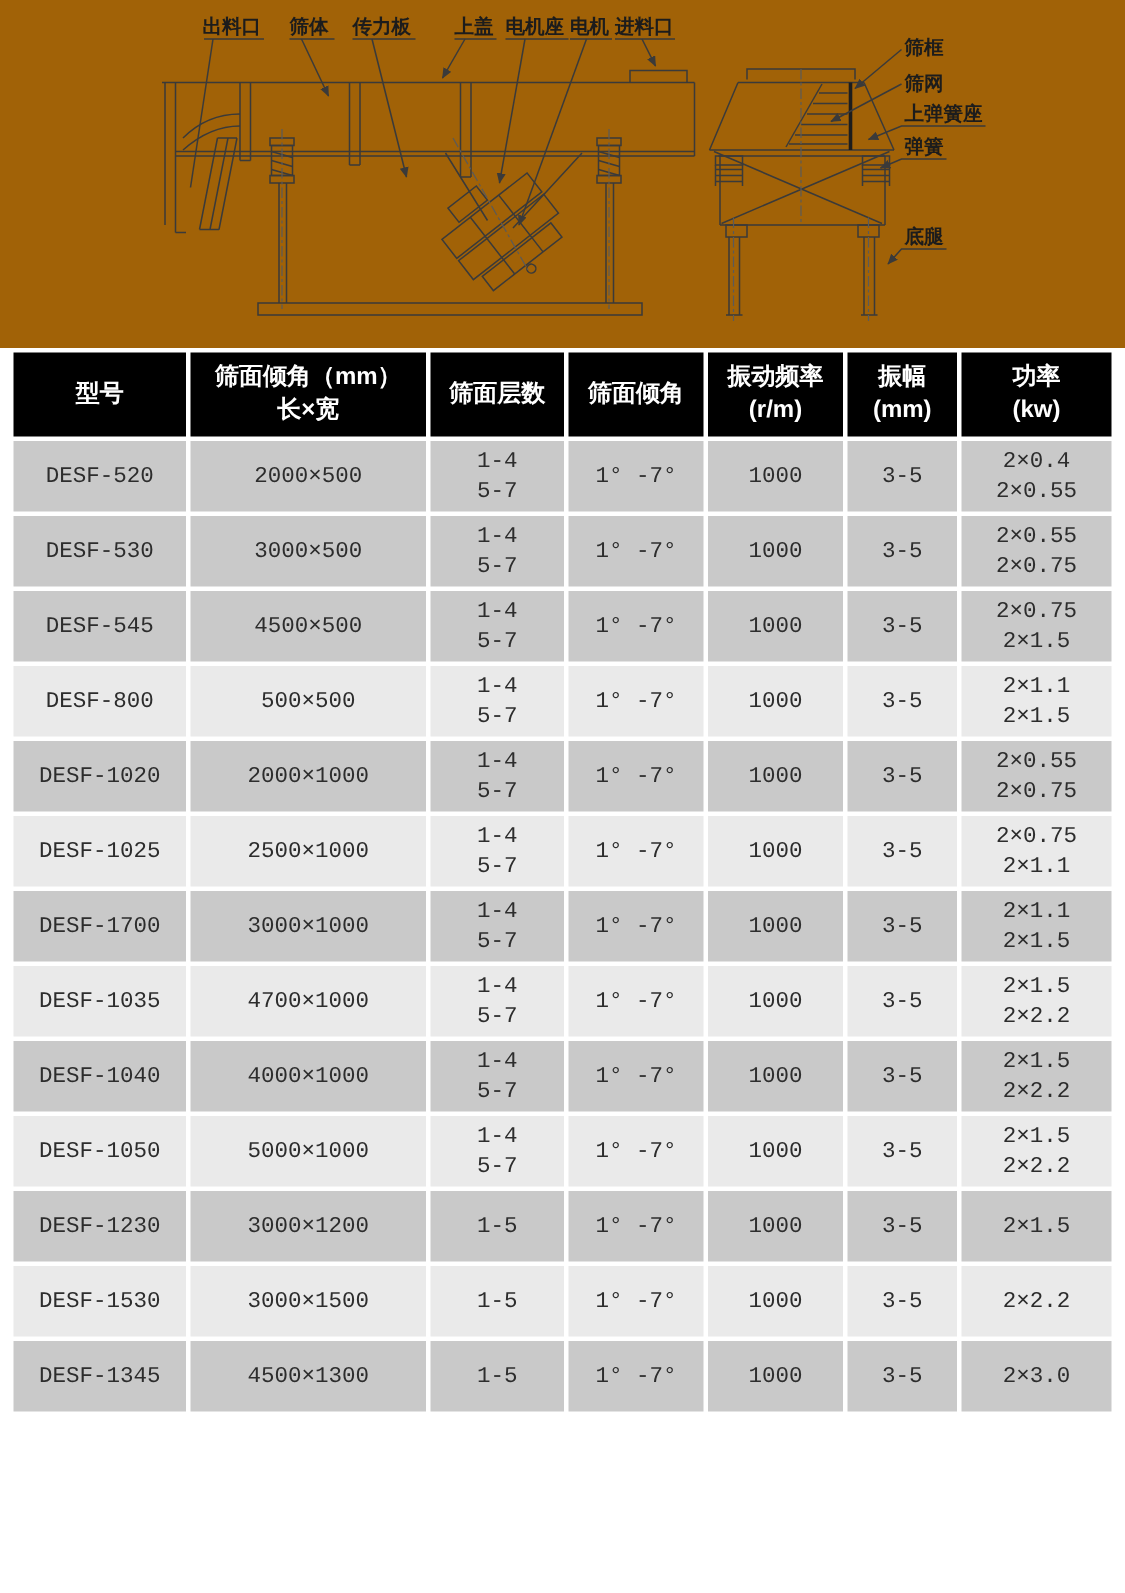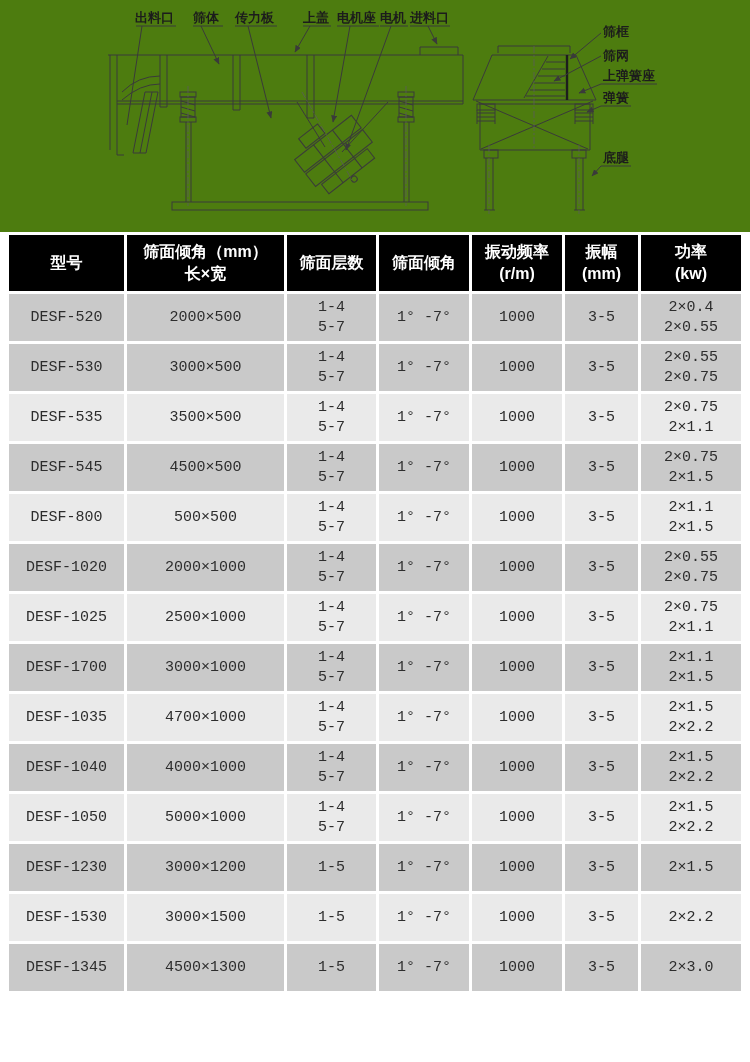--- a/index.html
+++ b/index.html
@@ -1,18 +1,18 @@
 <!DOCTYPE html>
 <html><head>
 <meta charset="utf-8">
 <style>
   html,body{margin:0;padding:0;background:#fff;}
   .page{position:relative;width:750px;height:1062px;background:#fff;overflow:hidden;
         font-family:"Liberation Sans","DejaVu Sans",sans-serif;}
-  .diagram-wrap{position:relative;width:750px;height:232px;background:#4d7c0f;}
+  .diagram-wrap{position:relative;width:750px;height:232px;background:#a16207;}
   svg{display:block;}
   svg .ln{stroke:#3a3a3a;stroke-width:1;fill:none;}
   svg .bold-ln{stroke:#1d1d1d;stroke-width:2.4;fill:none;}
   svg .dash{stroke:#5a5a5a;stroke-width:0.8;fill:none;stroke-dasharray:7 2 2 2;}
   svg text{font-family:"Liberation Sans","DejaVu Sans",sans-serif;font-size:13px;
            font-weight:bold;fill:#1c1c1c;}
   table.spec{border-collapse:separate;border-spacing:3px;margin:0 6px;width:738px;
              table-layout:fixed;}
   table.spec th{background:#000;color:#fff;font-size:16px;font-weight:bold;
                 height:56px;padding:0;text-align:center;vertical-align:middle;
@@ -203,31 +203,20 @@
           <td>DESF-530</td>
           <td>3000×500</td>
           <td>1-4
 5-7</td>
           <td>1° -7°</td>
           <td>1000</td>
           <td>3-5</td>
           <td>2×0.55
 2×0.75</td>
         </tr>
-        <tr class="light">
-          <td>DESF-535</td>
-          <td>3500×500</td>
-          <td>1-4
-5-7</td>
-          <td>1° -7°</td>
-          <td>1000</td>
-          <td>3-5</td>
-          <td>2×0.75
-2×1.1</td>
-        </tr>
         <tr class="dark">
           <td>DESF-545</td>
           <td>4500×500</td>
           <td>1-4
 5-7</td>
           <td>1° -7°</td>
           <td>1000</td>
           <td>3-5</td>
           <td>2×0.75
 2×1.5</td>

